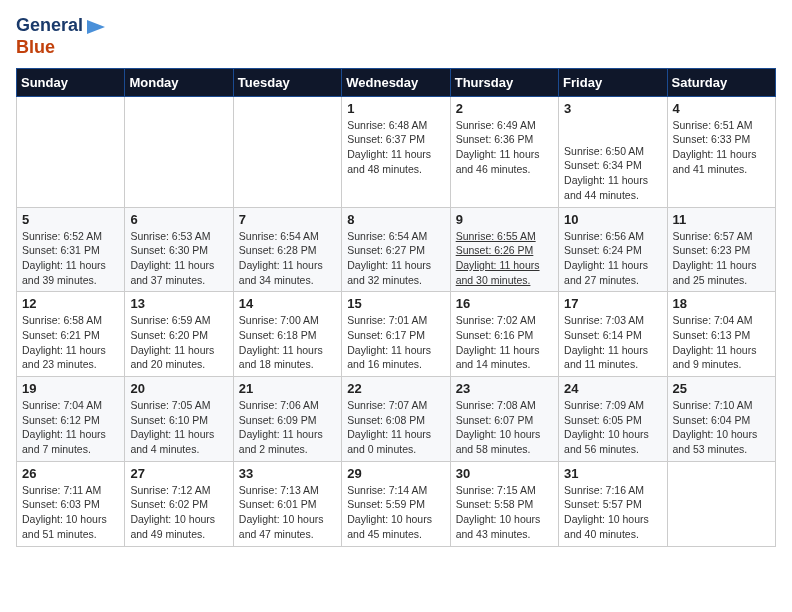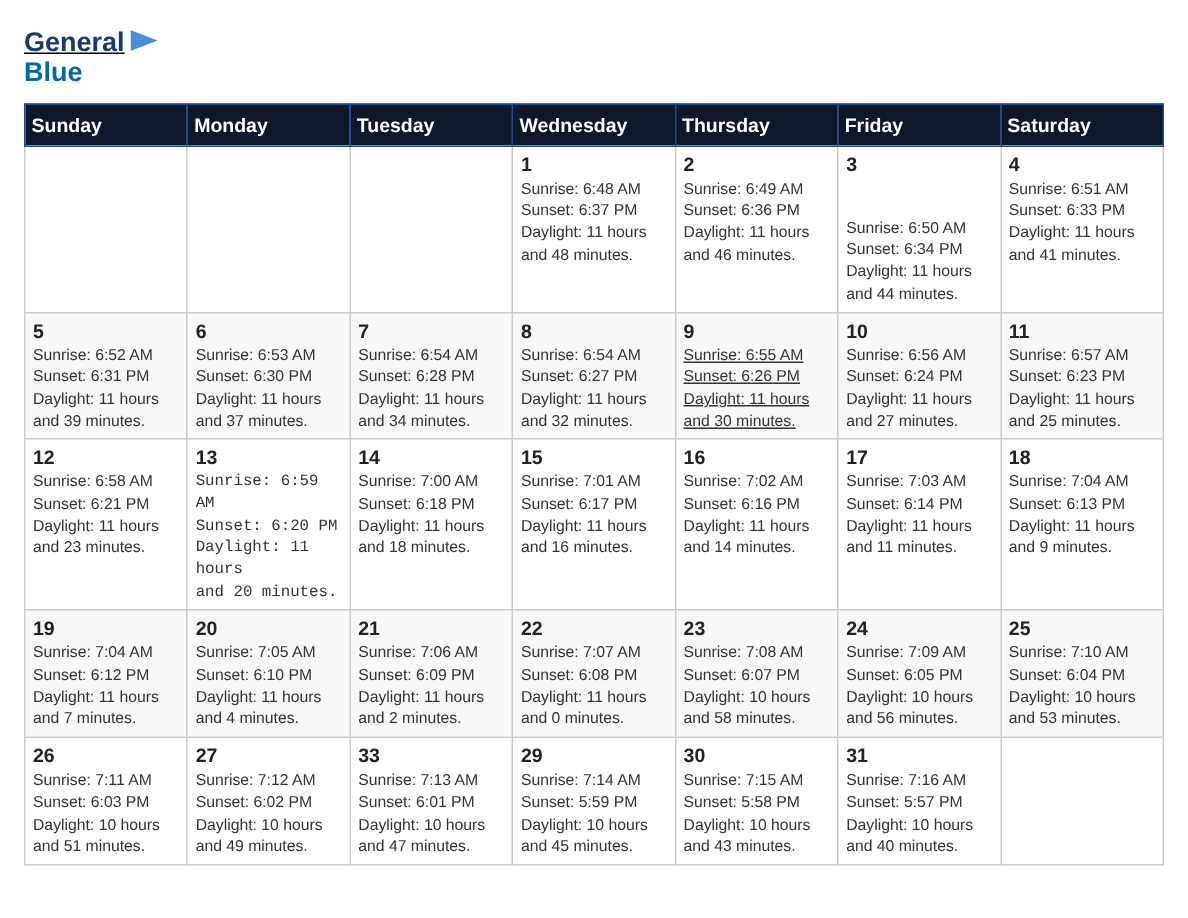--- a/index.html
+++ b/index.html
@@ -80,29 +80,29 @@
     .empty-cell {
       background: #fff !important;
     }
   </style>
 </head>
 <body>
 
 <div class="header">
   <div class="logo">
     <div style="display:flex;flex-direction:column;align-items:flex-start;">
-      <div style="display:flex;align-items:flex-end;text-decoration:underline;">
+      <div style="display:flex;align-items:flex-start;">
         <span class="logo-text">General</span>
         <div style="margin-left:4px;margin-top:4px;">
           <svg width="18" height="14" viewBox="0 0 18 14">
             <polygon points="0,0 18,7 0,14" fill="#4a90d9"></polygon>
           </svg>
         </div>
       </div>
-      <span class="logo-text" style="color:#0369a1;">Blue</span>
+      <span class="logo-text" style="color:#c2410c;">Blue</span>
     </div>
   </div>
   <div class="title-block">
     <div class="month-title"></div>
     <div class="location"></div>
   </div>
 </div>
 
 <table class="calendar">
   <thead>
@@ -204,21 +204,21 @@
       <tr>
         <td>
           <span class="day-number">12</span>
           <div class="day-info" style="white-space: pre-line;">Sunrise: 6:58 AM
 Sunset: 6:21 PM
 Daylight: 11 hours
 and 23 minutes.</div>
         </td>
         <td>
           <span class="day-number">13</span>
-          <div class="day-info" style="white-space: pre-line; font-family: Liberation Mono, monospace;">Sunrise: 6:59 AM
+          <div class="day-info" style="white-space: pre-line;">Sunrise: 6:59 AM
 Sunset: 6:20 PM
 Daylight: 11 hours
 and 20 minutes.</div>
         </td>
         <td>
           <span class="day-number">14</span>
           <div class="day-info" style="white-space: pre-line;">Sunrise: 7:00 AM
 Sunset: 6:18 PM
 Daylight: 11 hours
 and 18 minutes.</div>

